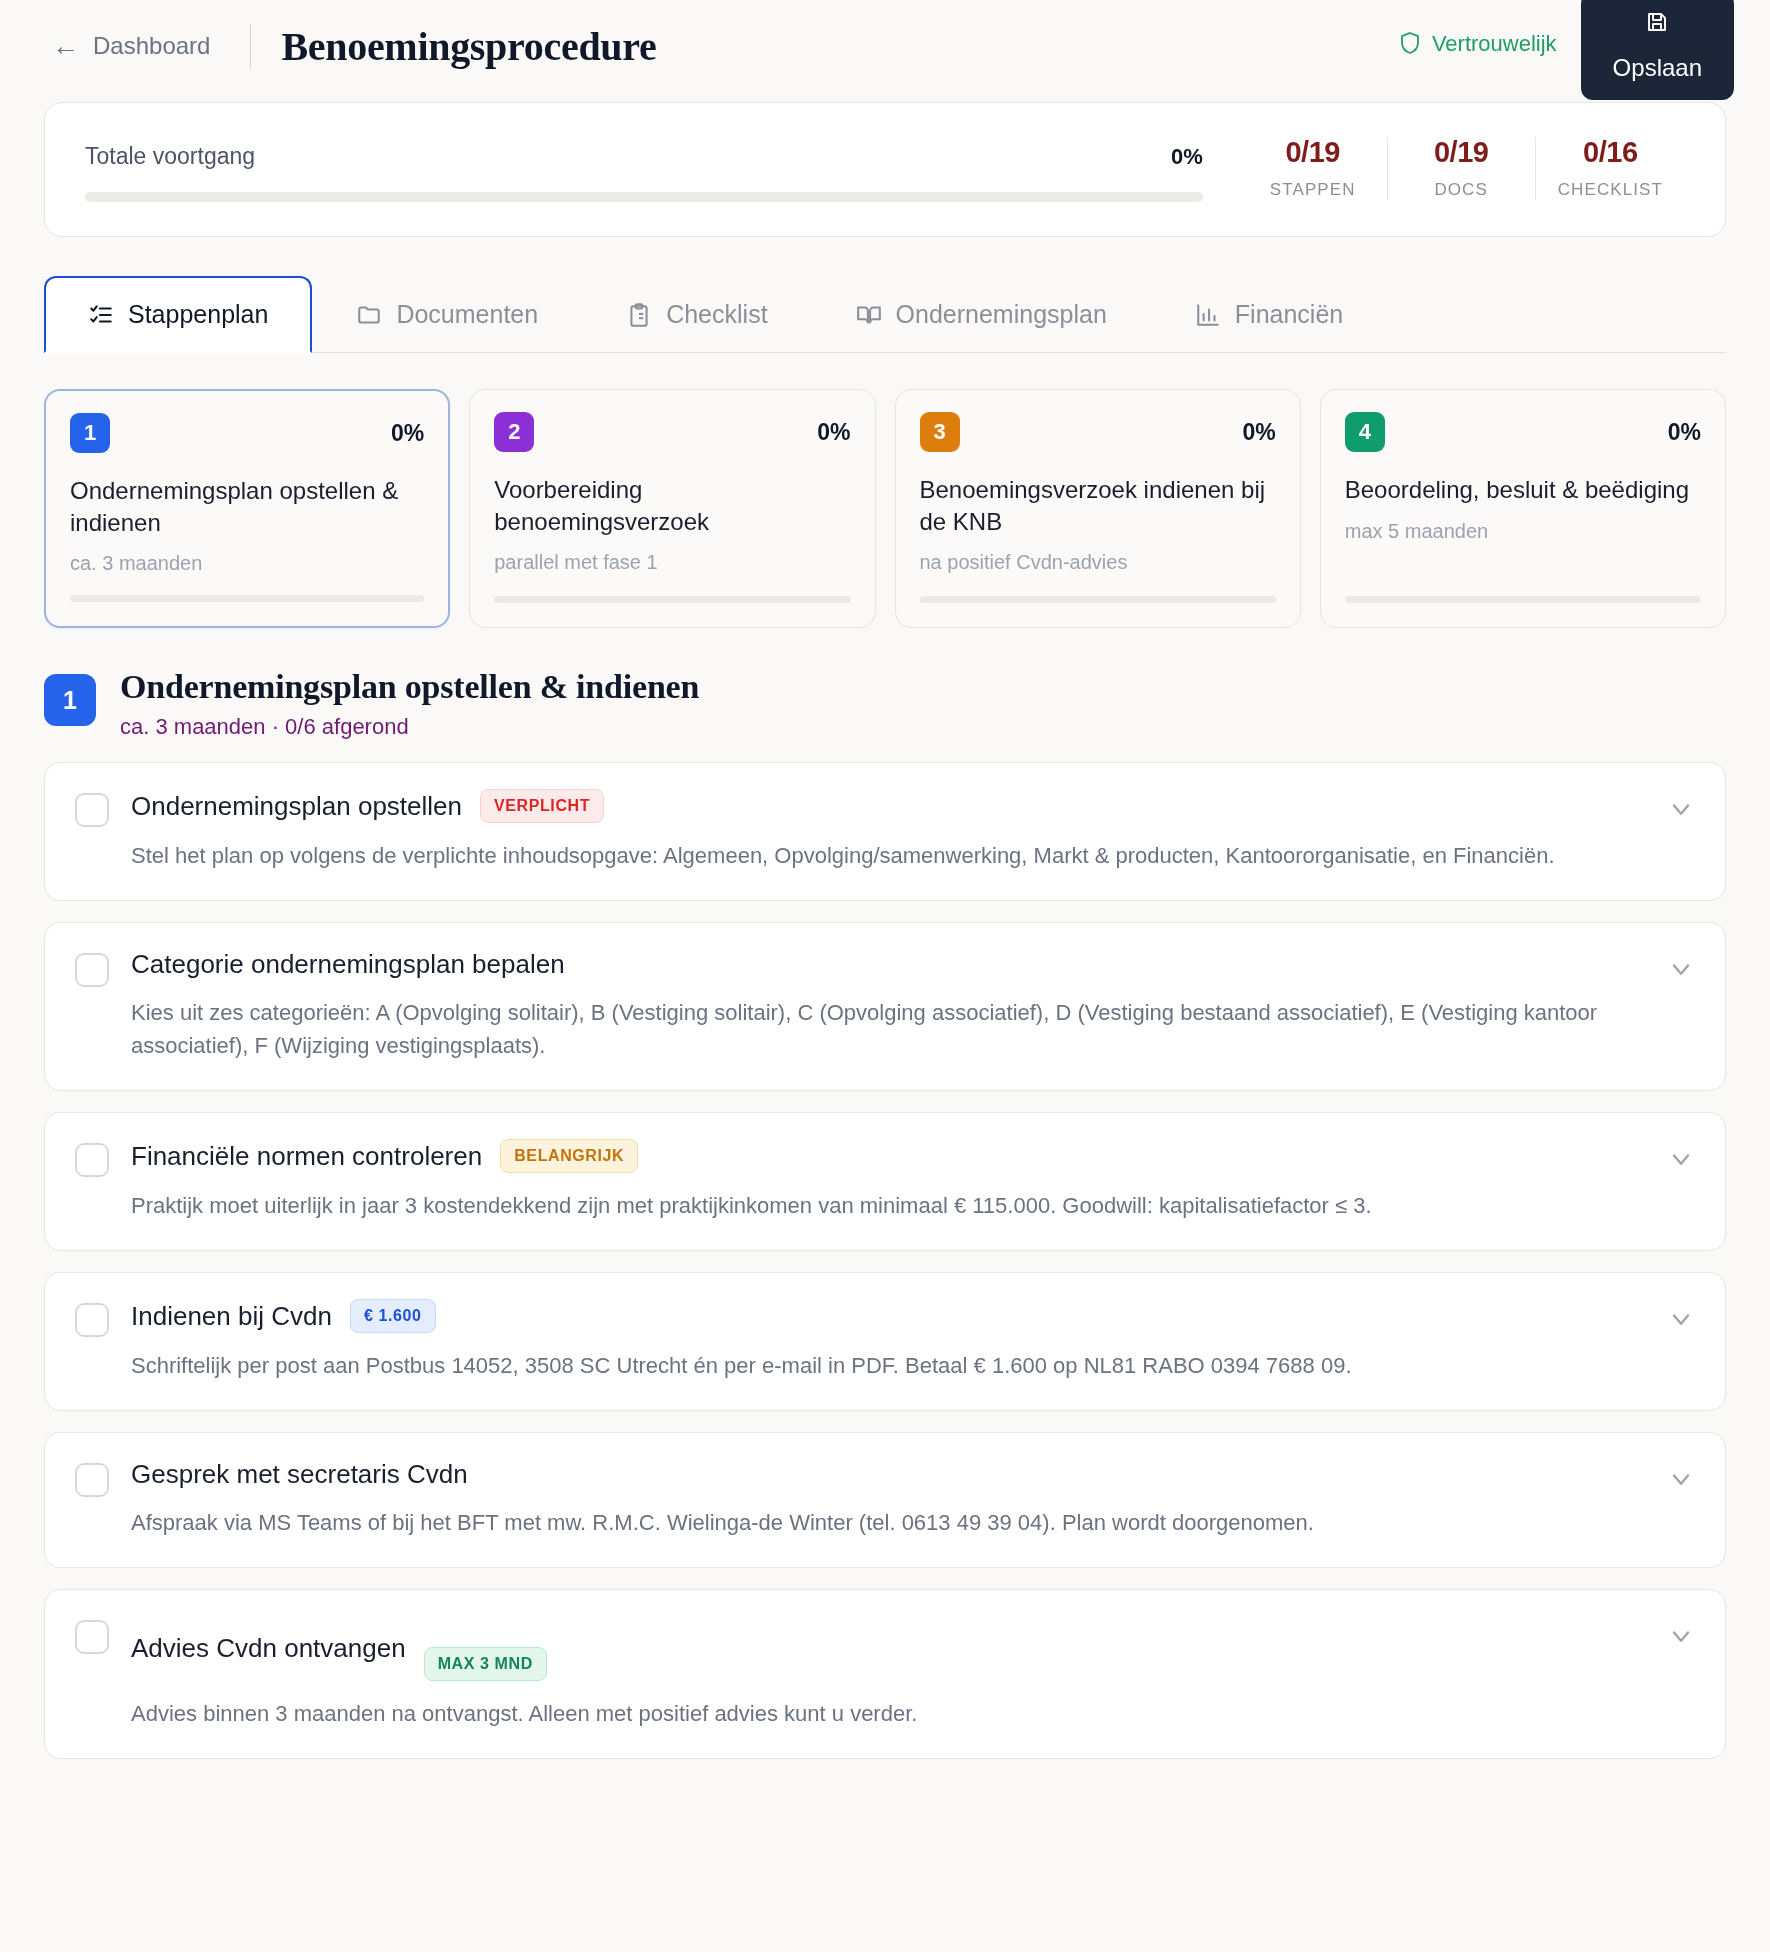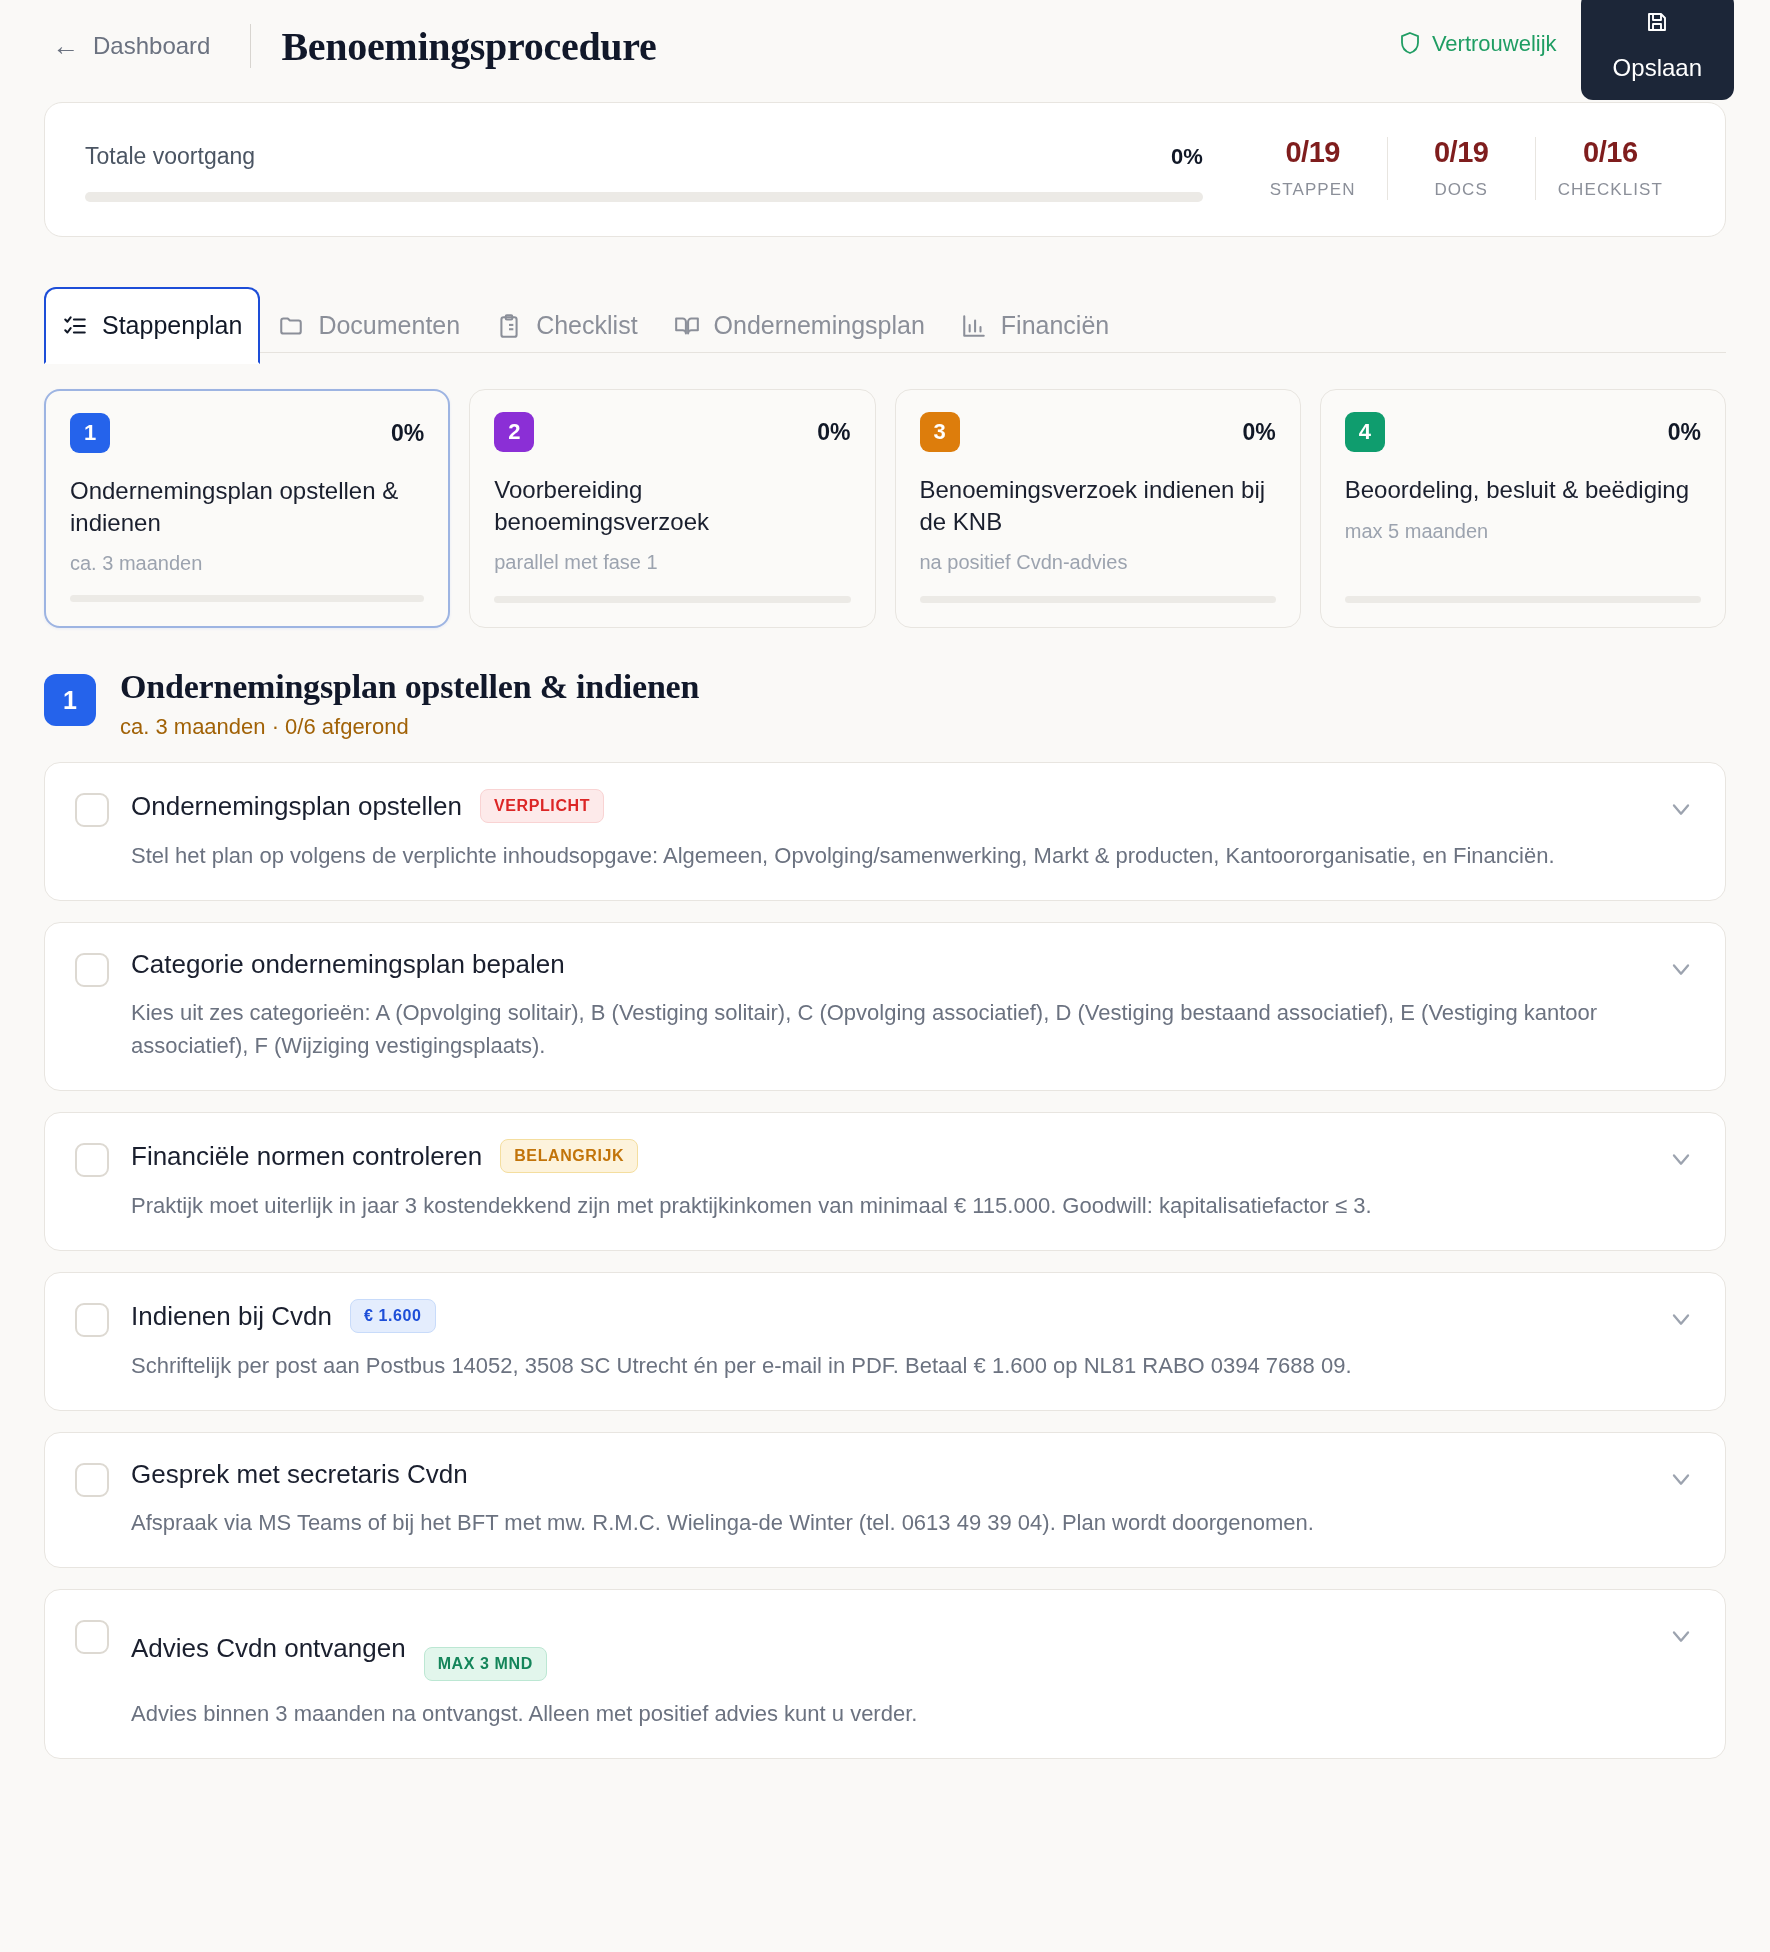--- a/index.html
+++ b/index.html
@@ -127,29 +127,29 @@
     margin: 38px 44px 0 44px;
     display: flex;
     align-items: flex-end;
     gap: 0;
     border-bottom: 1px solid #e6e3de;
   }
   .tab {
     display: flex;
     align-items: center;
     gap: 14px;
-    padding: 22px 16px;
+    padding: 22px 42px;
     font-size: 25px;
     color: #8b8f99;
     cursor: pointer;
     background: transparent;
     border: 2px solid transparent;
     border-radius: 12px 12px 0 0;
     position: relative;
-    top: 12px;
+    top: 1px;
     text-align: right;
   }
   .tab.active {
     color: #111827;
     background: #ffffff;
     border: 2px solid #1d4ed8;
     border-bottom-color: #ffffff;
   }
   .tab svg { display: block; }
 
@@ -226,21 +226,21 @@
     flex: none;
     margin-top: 6px;
   }
   .section-title {
     font-family: "Liberation Serif", serif;
     font-size: 34px;
     font-weight: 700;
     color: #11182a;
     letter-spacing: -0.2px;
   }
-  .section-sub { font-size: 22px; color: #a16207; margin-top: 8px; }
+  .section-sub { font-size: 22px; color: #701a75; margin-top: 8px; }
 
   
   .tasks { margin: 22px 44px 0 44px; display: flex; flex-direction: column; gap: 21px; }
   .task {
     background: #ffffff;
     border: 1px solid #e8e5e0;
     border-radius: 16px;
     padding: 26px 30px 28px 30px;
     display: flex;
     align-items: flex-start;

